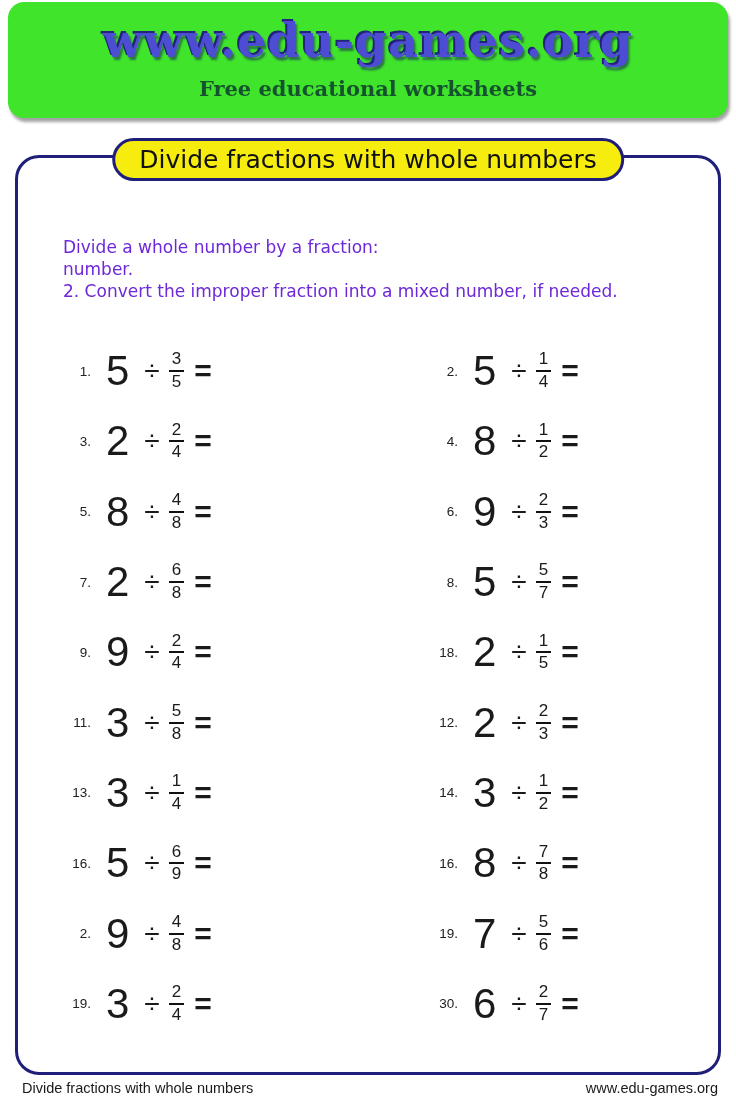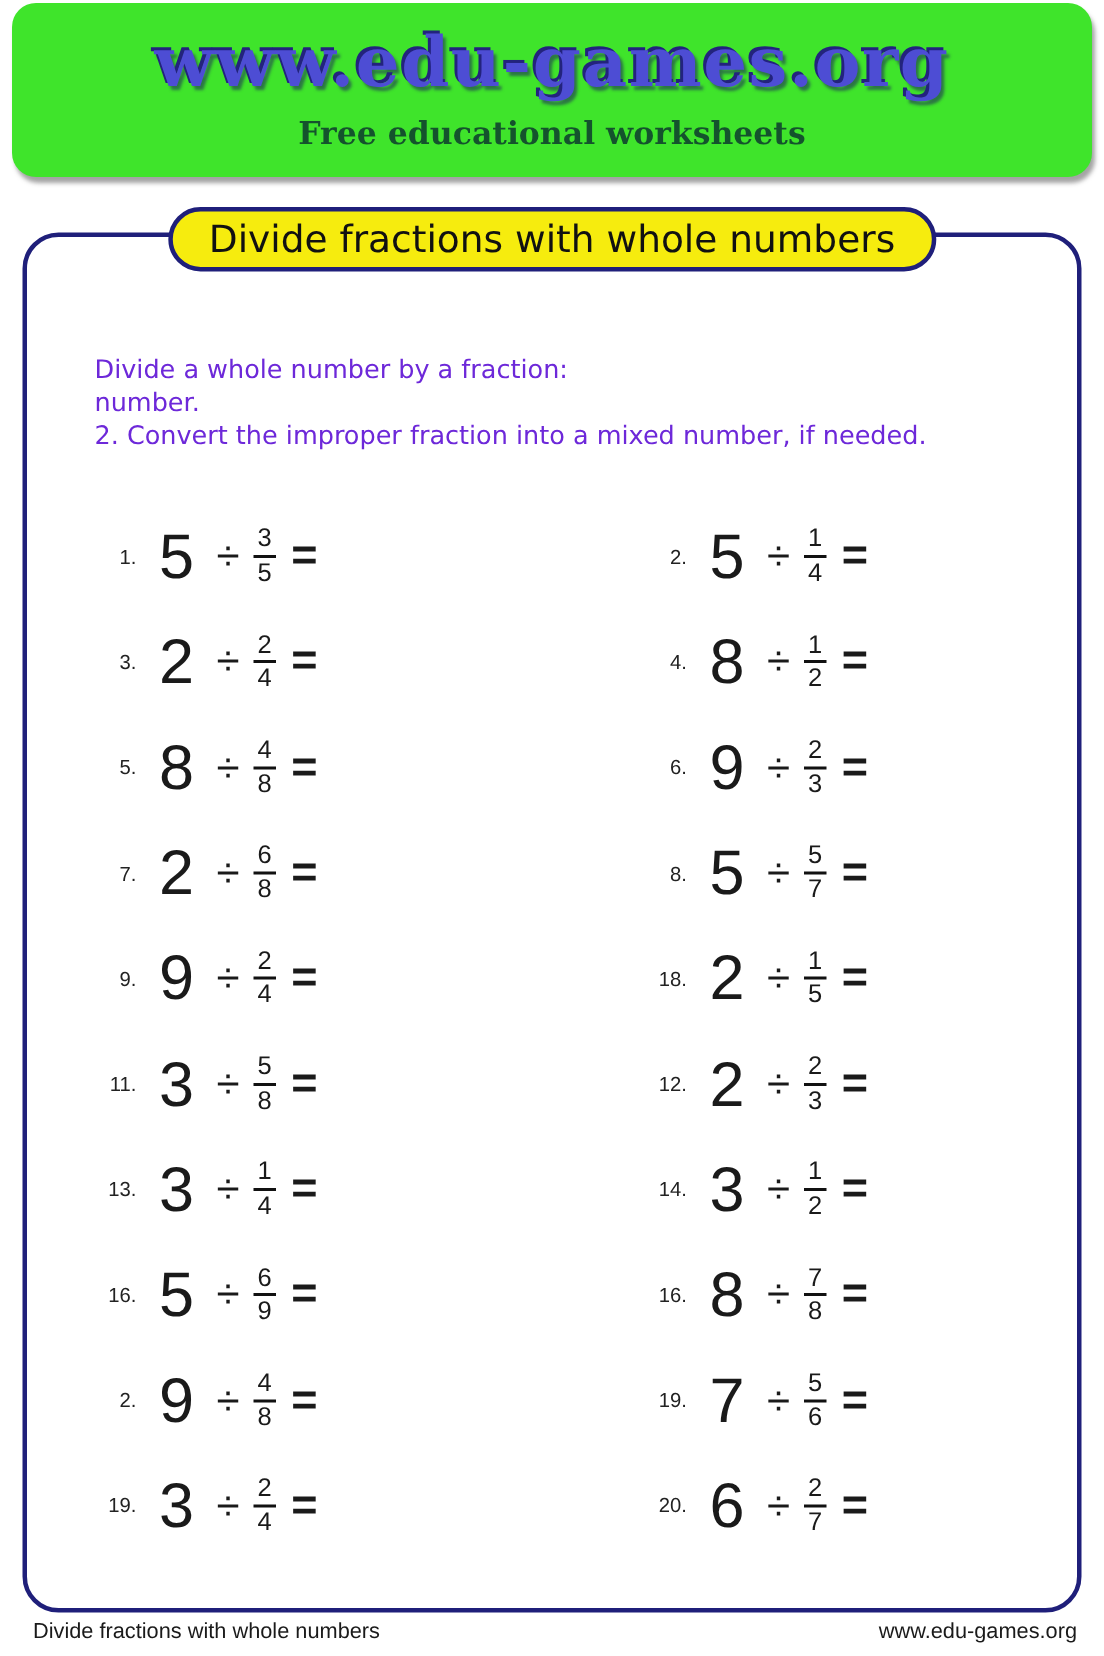--- a/index.html
+++ b/index.html
@@ -290,21 +290,21 @@
     <span class="p-whole">3</span>
     <span class="p-op">÷</span>
     <span class="p-frac">
       <span class="p-numer">2</span>
       <span class="p-denom">4</span>
     </span>
     <span class="p-eq">=</span>
   </div>
 
   <div class="problem">
-    <span class="p-num">20.</span>
+    <span class="p-num">30.</span>
     <span class="p-whole">6</span>
     <span class="p-op">÷</span>
     <span class="p-frac">
       <span class="p-numer">2</span>
       <span class="p-denom">7</span>
     </span>
     <span class="p-eq">=</span>
   </div>
 </div>
 </main>

